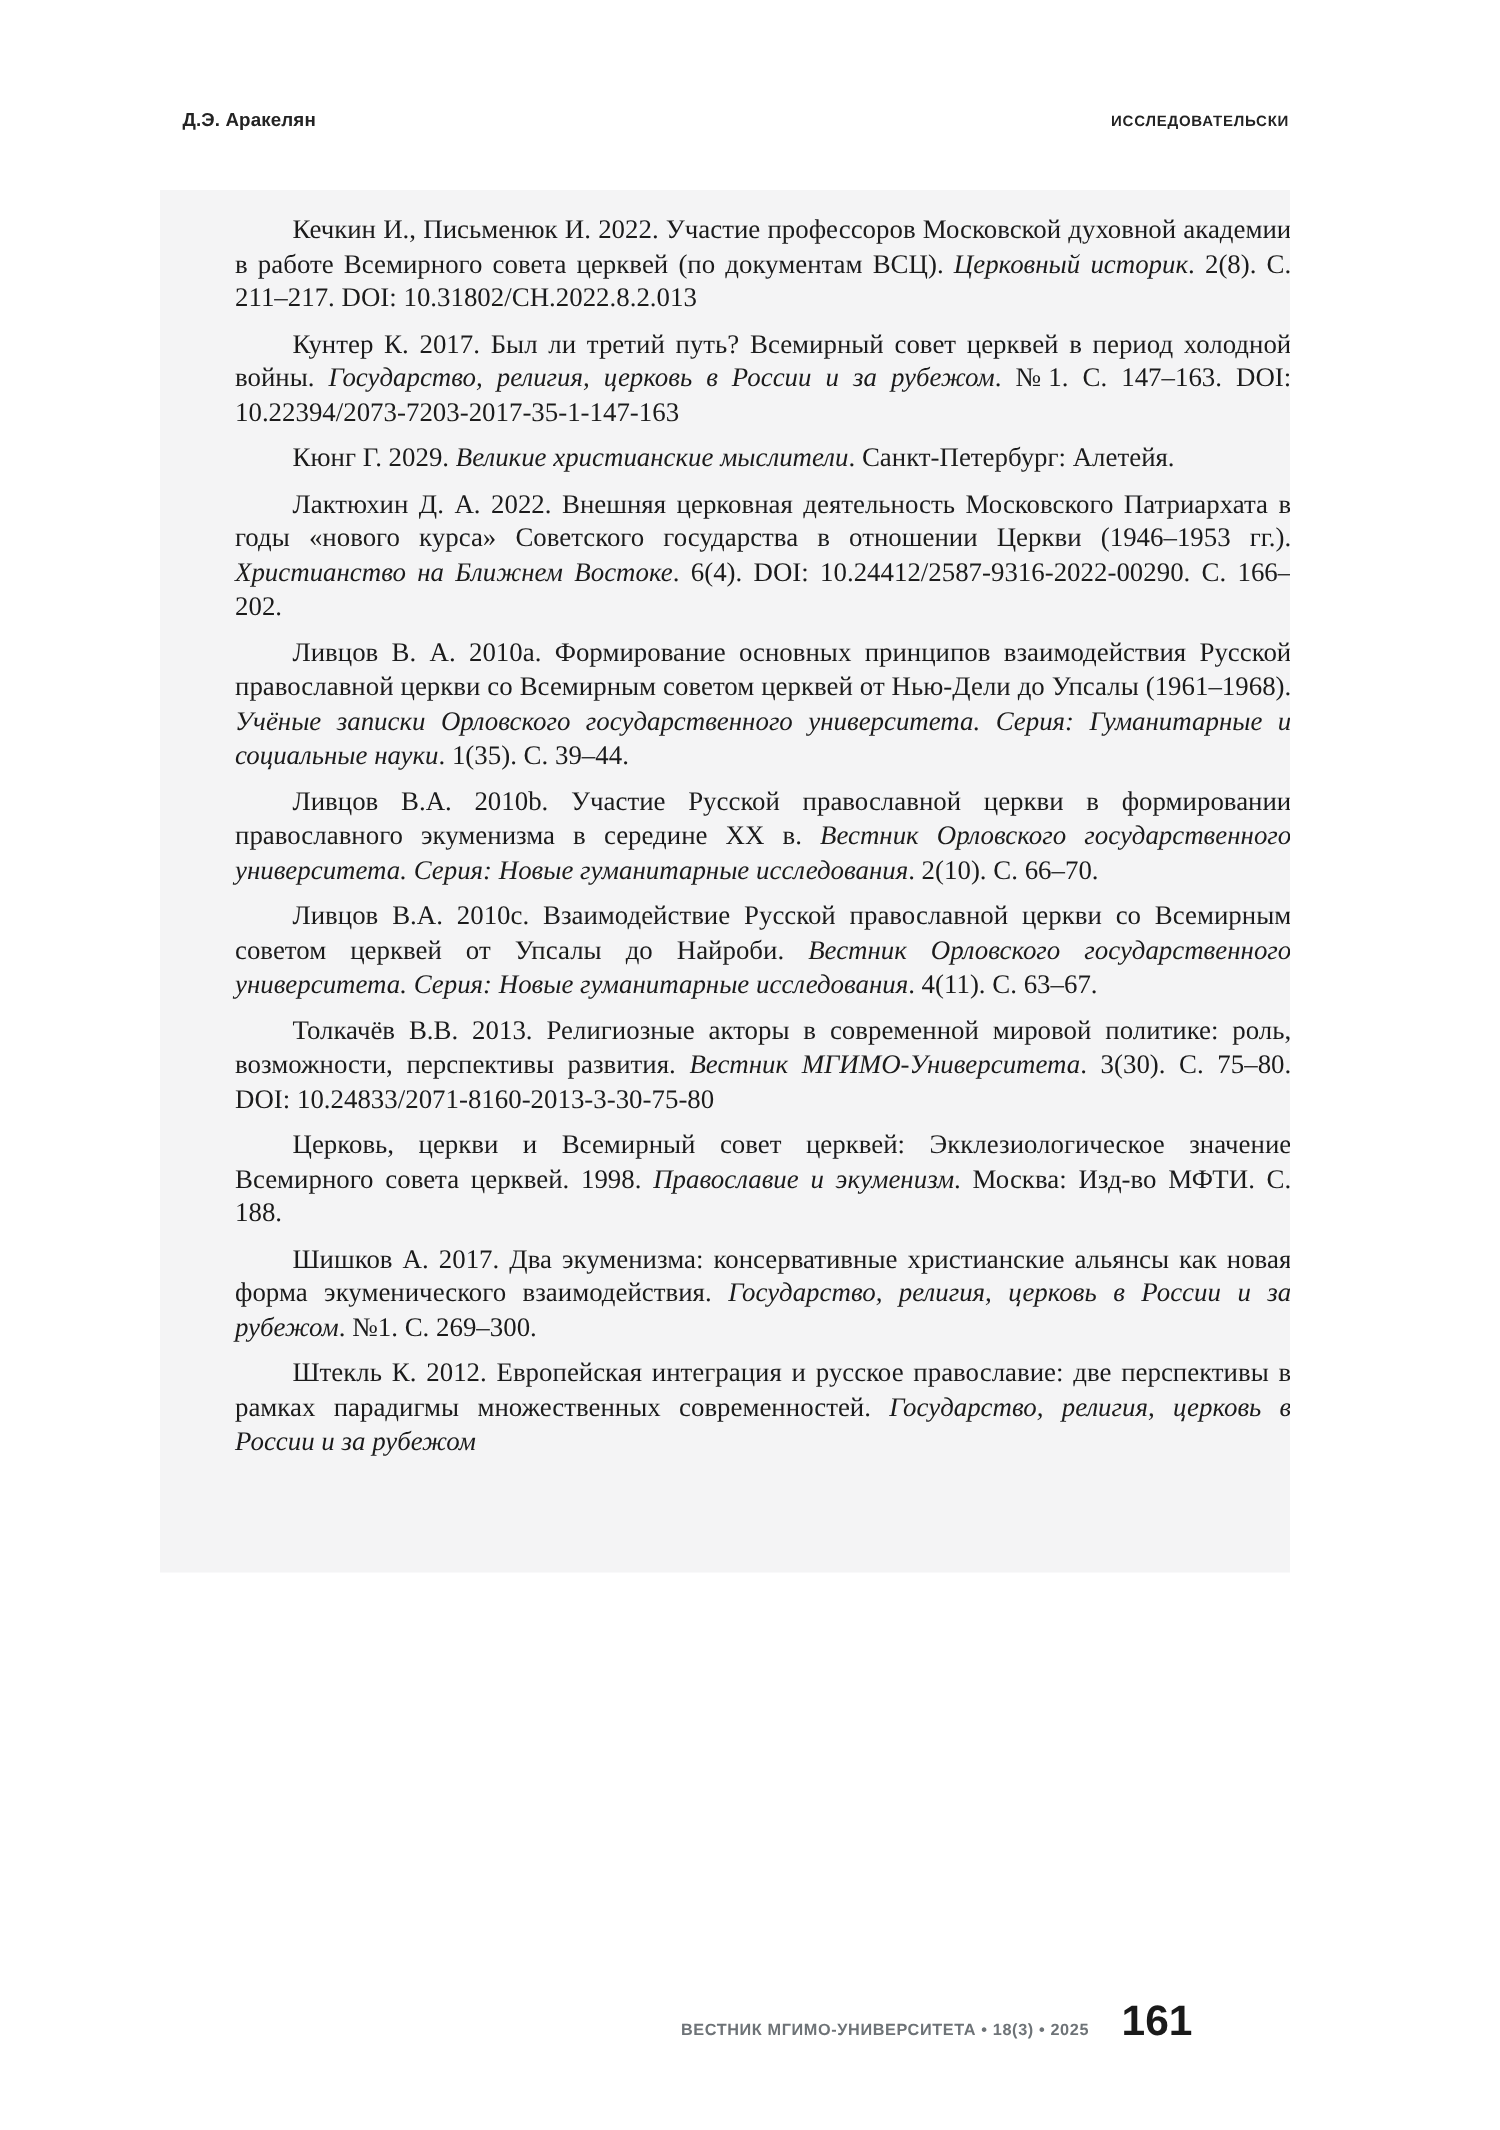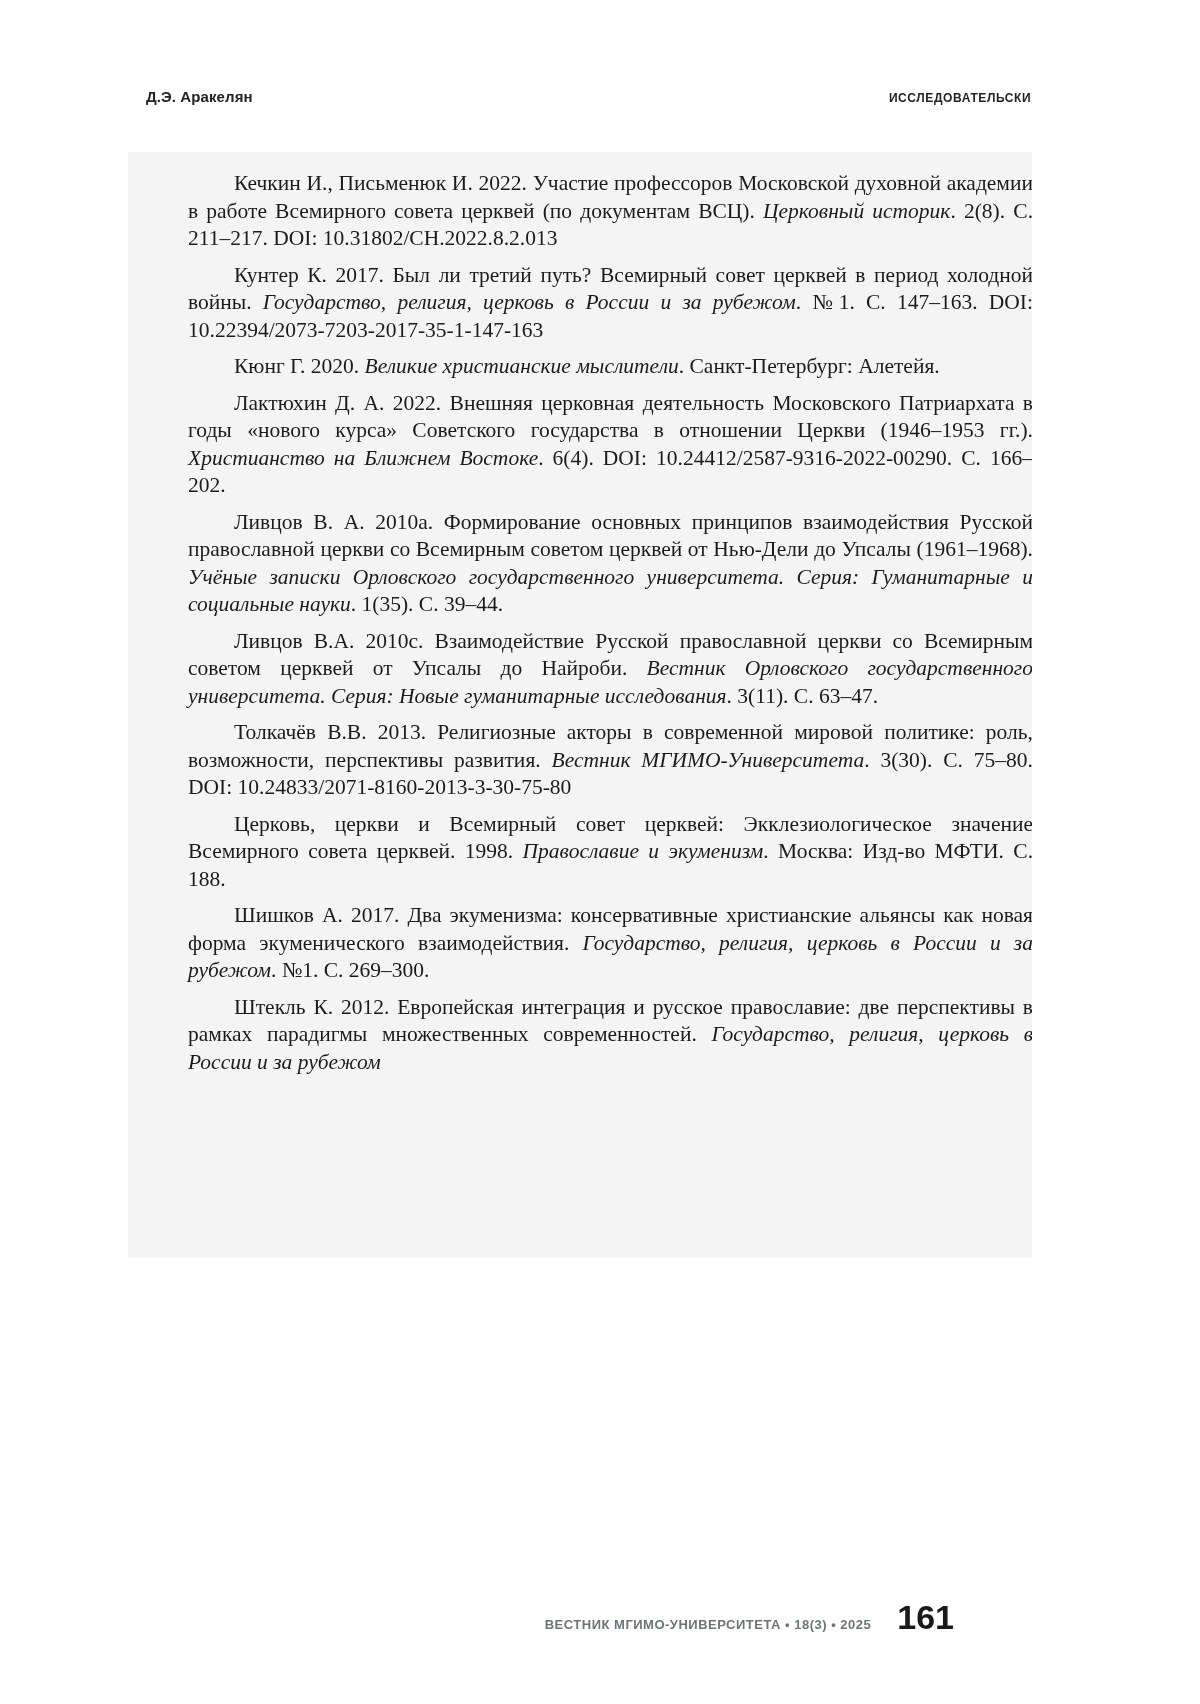--- a/index.html
+++ b/index.html
@@ -61,24 +61,25 @@
 
   <div class="hdr">
     <span class="author">Д.Э. Аракелян</span>
     <span class="section">ИССЛЕДОВАТЕЛЬСКИЕ СТАТЬИ</span>
   </div>
 
   <div class="refs-box">
     <div id="refs">
         <p class="ref"><span>Кечкин И., Письменюк И. 2022. Участие профессоров Московской духовной академии в работе Всемирного совета церквей (по документам ВСЦ). </span><i>Церковный историк</i><span>. 2(8). С. 211–217. DOI: 10.31802/CH.2022.8.2.013</span></p>
         <p class="ref"><span>Кунтер К. 2017. Был ли третий путь? Всемирный совет церквей в период холодной войны. </span><i>Государство, религия, церковь в России и за рубежом</i><span>. №1. С. 147–163. DOI: 10.22394/2073-7203-2017-35-1-147-163</span></p>
-        <p class="ref"><span>Кюнг Г. 2020. </span><i>Великие христианские мыслители</i><span>. Санкт-Петербург: Алетейя.</span></p>
+        <p class="ref"><span>Кюнг Г. 2029. </span><i>Великие христианские мыслители</i><span>. Санкт-Петербург: Алетейя.</span></p>
         <p class="ref"><span>Лактюхин Д. А. 2022. Внешняя церковная деятельность Московского Патриархата в годы «нового курса» Советского государства в отношении Церкви (1946–1953 гг.). </span><i>Христианство на Ближнем Востоке</i><span>. 6(4). DOI: 10.24412/2587-9316-2022-00290. С. 166–202.</span></p>
         <p class="ref"><span>Ливцов В. А. 2010a. Формирование основных принципов взаимодействия Русской православной церкви со Всемирным советом церквей от Нью-Дели до Упсалы (1961–1968). </span><i>Учёные записки Орловского государственного университета. Серия: Гуманитарные и социальные науки</i><span>. 1(35). С. 39–44.</span></p>
-        <p class="ref"><span>Ливцов В.А. 2010c. Взаимодействие Русской православной церкви со Всемирным советом церквей от Упсалы до Найроби. </span><i>Вестник Орловского государственного университета. Серия: Новые гуманитарные исследования</i><span>. 3(11). С. 63–47.</span></p>
+        <p class="ref"><span>Ливцов В.А. 2010b. Участие Русской православной церкви в формировании православного экуменизма в середине XX в. </span><i>Вестник Орловского государственного университета. Серия: Новые гуманитарные исследования</i><span>. 2(10). С. 66–70.</span></p>
+        <p class="ref"><span>Ливцов В.А. 2010c. Взаимодействие Русской православной церкви со Всемирным советом церквей от Упсалы до Найроби. </span><i>Вестник Орловского государственного университета. Серия: Новые гуманитарные исследования</i><span>. 4(11). С. 63–67.</span></p>
         <p class="ref"><span>Толкачёв В.В. 2013. Религиозные акторы в современной мировой политике: роль, возможности, перспективы развития. </span><i>Вестник МГИМО-Университета</i><span>. 3(30). С. 75–80. DOI: 10.24833/2071-8160-2013-3-30-75-80</span></p>
         <p class="ref"><span>Церковь, церкви и Всемирный совет церквей: Экклезиологическое значение Всемирного совета церквей. 1998. </span><i>Православие и экуменизм</i><span>. Москва: Изд-во МФТИ. С. 188.</span></p>
         <p class="ref"><span>Шишков А. 2017. Два экуменизма: консервативные христианские альянсы как новая форма экуменического взаимодействия. </span><i>Государство, религия, церковь в России и за рубежом</i><span>. №1. С. 269–300.</span></p>
         <p class="ref"><span>Штекль К. 2012. Европейская интеграция и русское православие: две перспективы в рамках парадигмы множественных современностей. </span><i>Государство, религия, церковь в России и за рубежом</i></p>
       </div>
   </div>
 
   <div class="ftr">
     <span class="journal">ВЕСТНИК МГИМО-УНИВЕРСИТЕТА  •  18(3)  •  2025</span>
     <span class="pageno">161</span>

